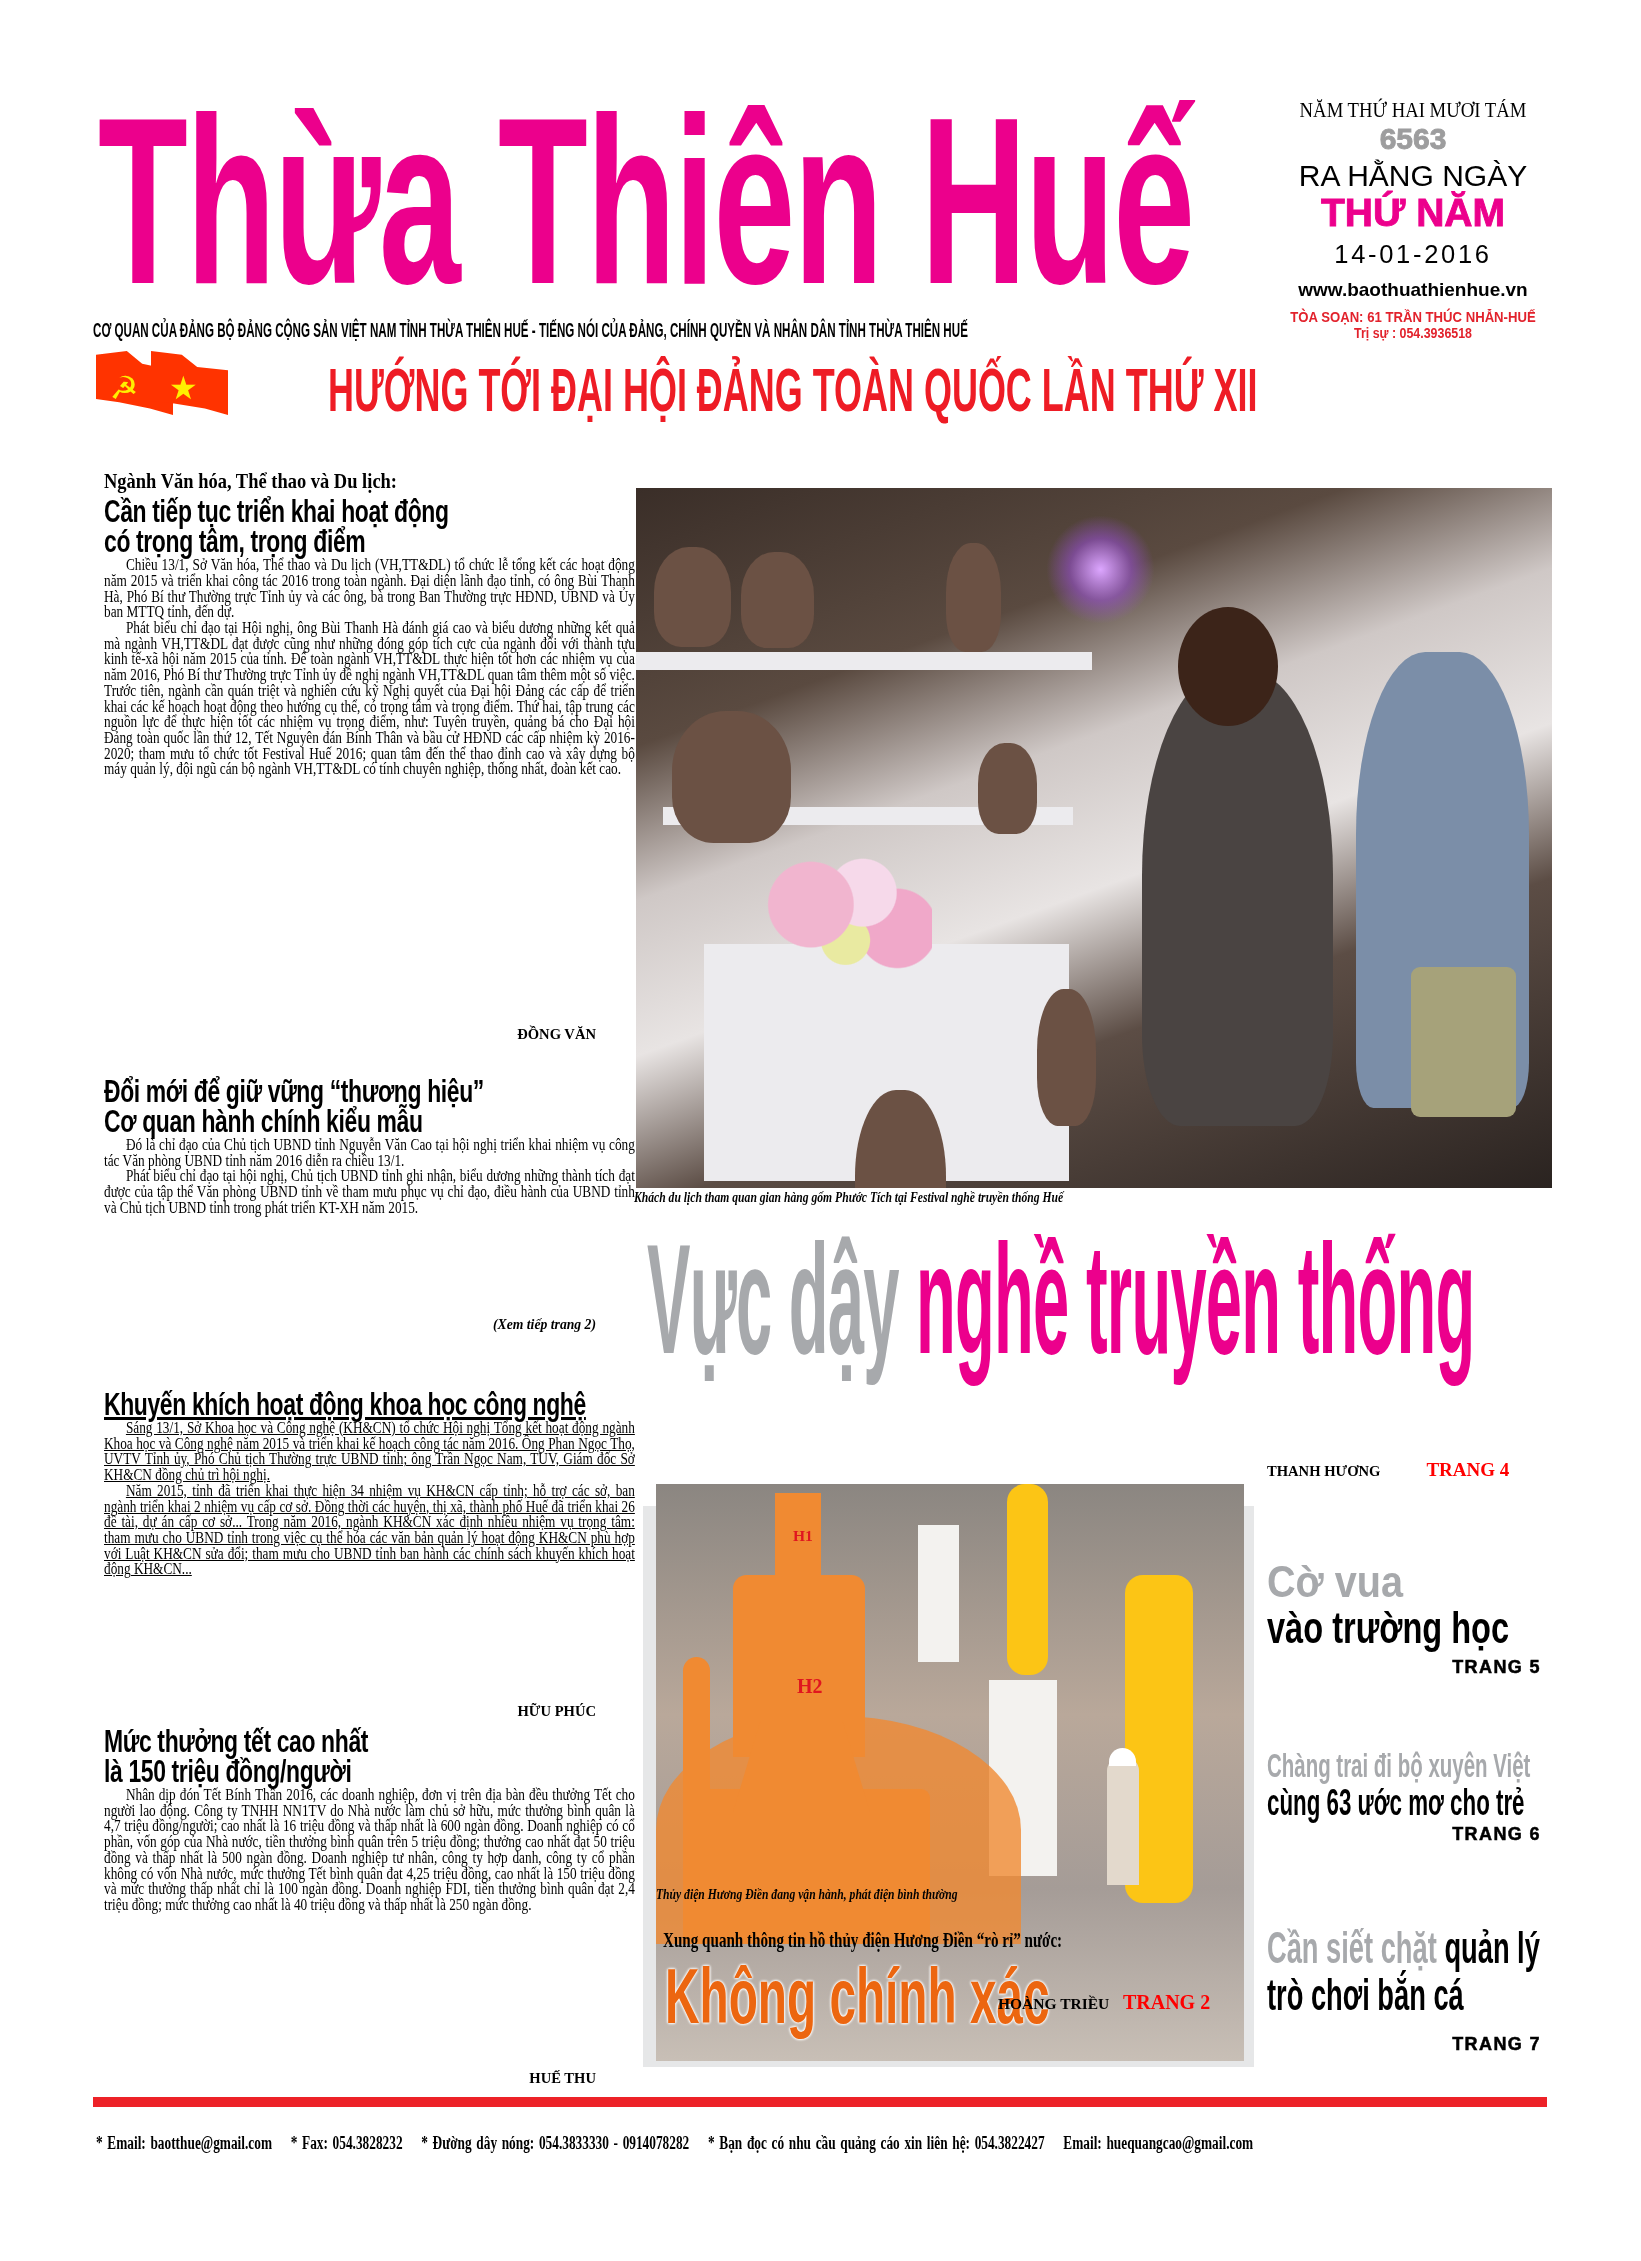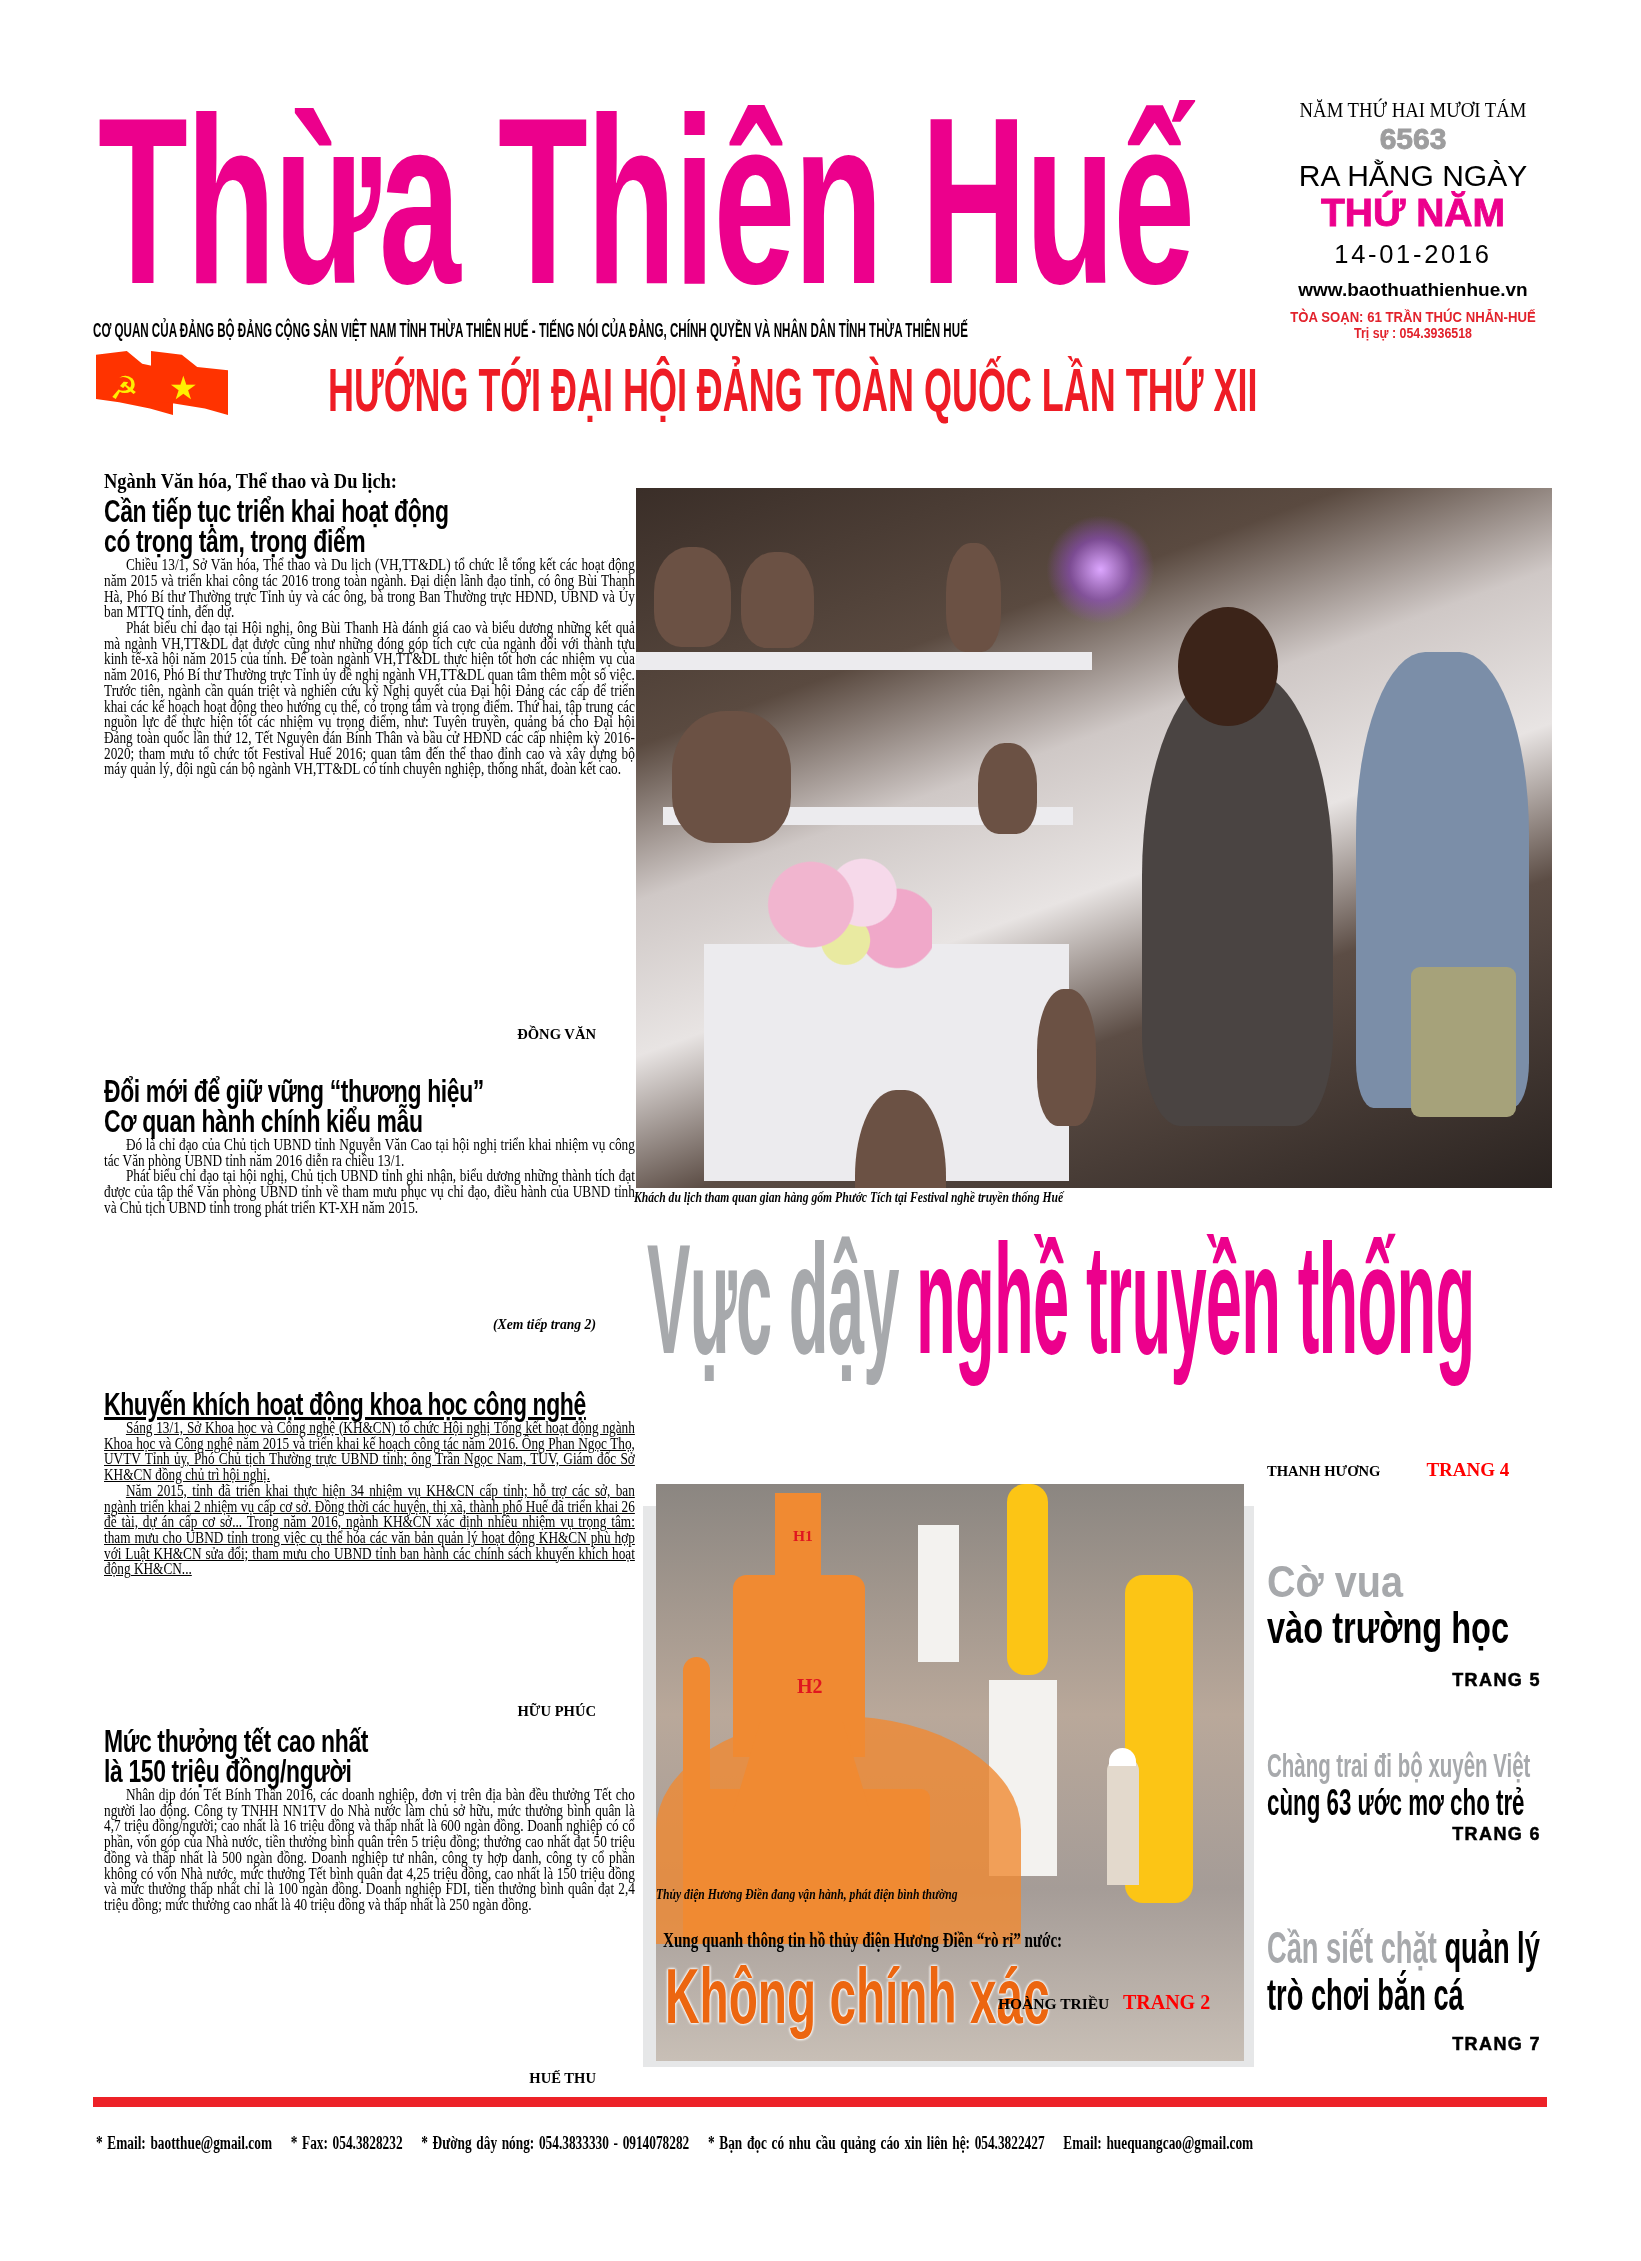--- a/index.html
+++ b/index.html
@@ -228,21 +228,21 @@
 <div class="abs hydro-kicker">Xung quanh thông tin hồ thủy điện Hương Điền “rò rỉ” nước:</div>
 <div class="abs hydro-head">Không chính xác</div>
 <div class="abs hydro-author">
   <span>HOÀNG TRIỀU</span><span class="page">TRANG 2</span>
 </div>
 
 <div class="abs teasers">
   <div class="teaser" style="top:0;">
     <div class="t-line t-gray" style="font-size:44px;line-height:46px;transform:scaleX(0.9);font-weight:900;">Cờ vua</div>
     <div class="t-line" style="font-size:44px;line-height:46px;transform:scaleX(0.74);font-weight:900;">vào trường học</div>
-    <div class="t-page" style="margin-top:19px;">TRANG 5</div>
+    <div class="t-page" style="margin-top:6px;">TRANG 5</div>
   </div>
   <div class="teaser" style="top:189px;">
     <div class="t-line t-gray" style="font-size:33px;line-height:35px;transform:scaleX(0.62);">Chàng trai đi bộ xuyên Việt</div>
     <div class="t-line" style="font-size:36px;line-height:39px;transform:scaleX(0.62);">cùng 63 ước mơ cho trẻ</div>
     <div class="t-page" style="margin-top:1.8px;">TRANG 6</div>
   </div>
   <div class="teaser" style="top:365px;">
     <div class="t-line" style="font-size:44px;line-height:47px;transform:scaleX(0.62);"><span class="t-gray">Cần siết chặt </span><span>quản lý</span></div>
     <div class="t-line" style="font-size:44px;line-height:47px;transform:scaleX(0.62);">trò chơi bắn cá</div>
     <div class="t-page" style="margin-top:16.4px;font-size:18px;">TRANG 7</div>

